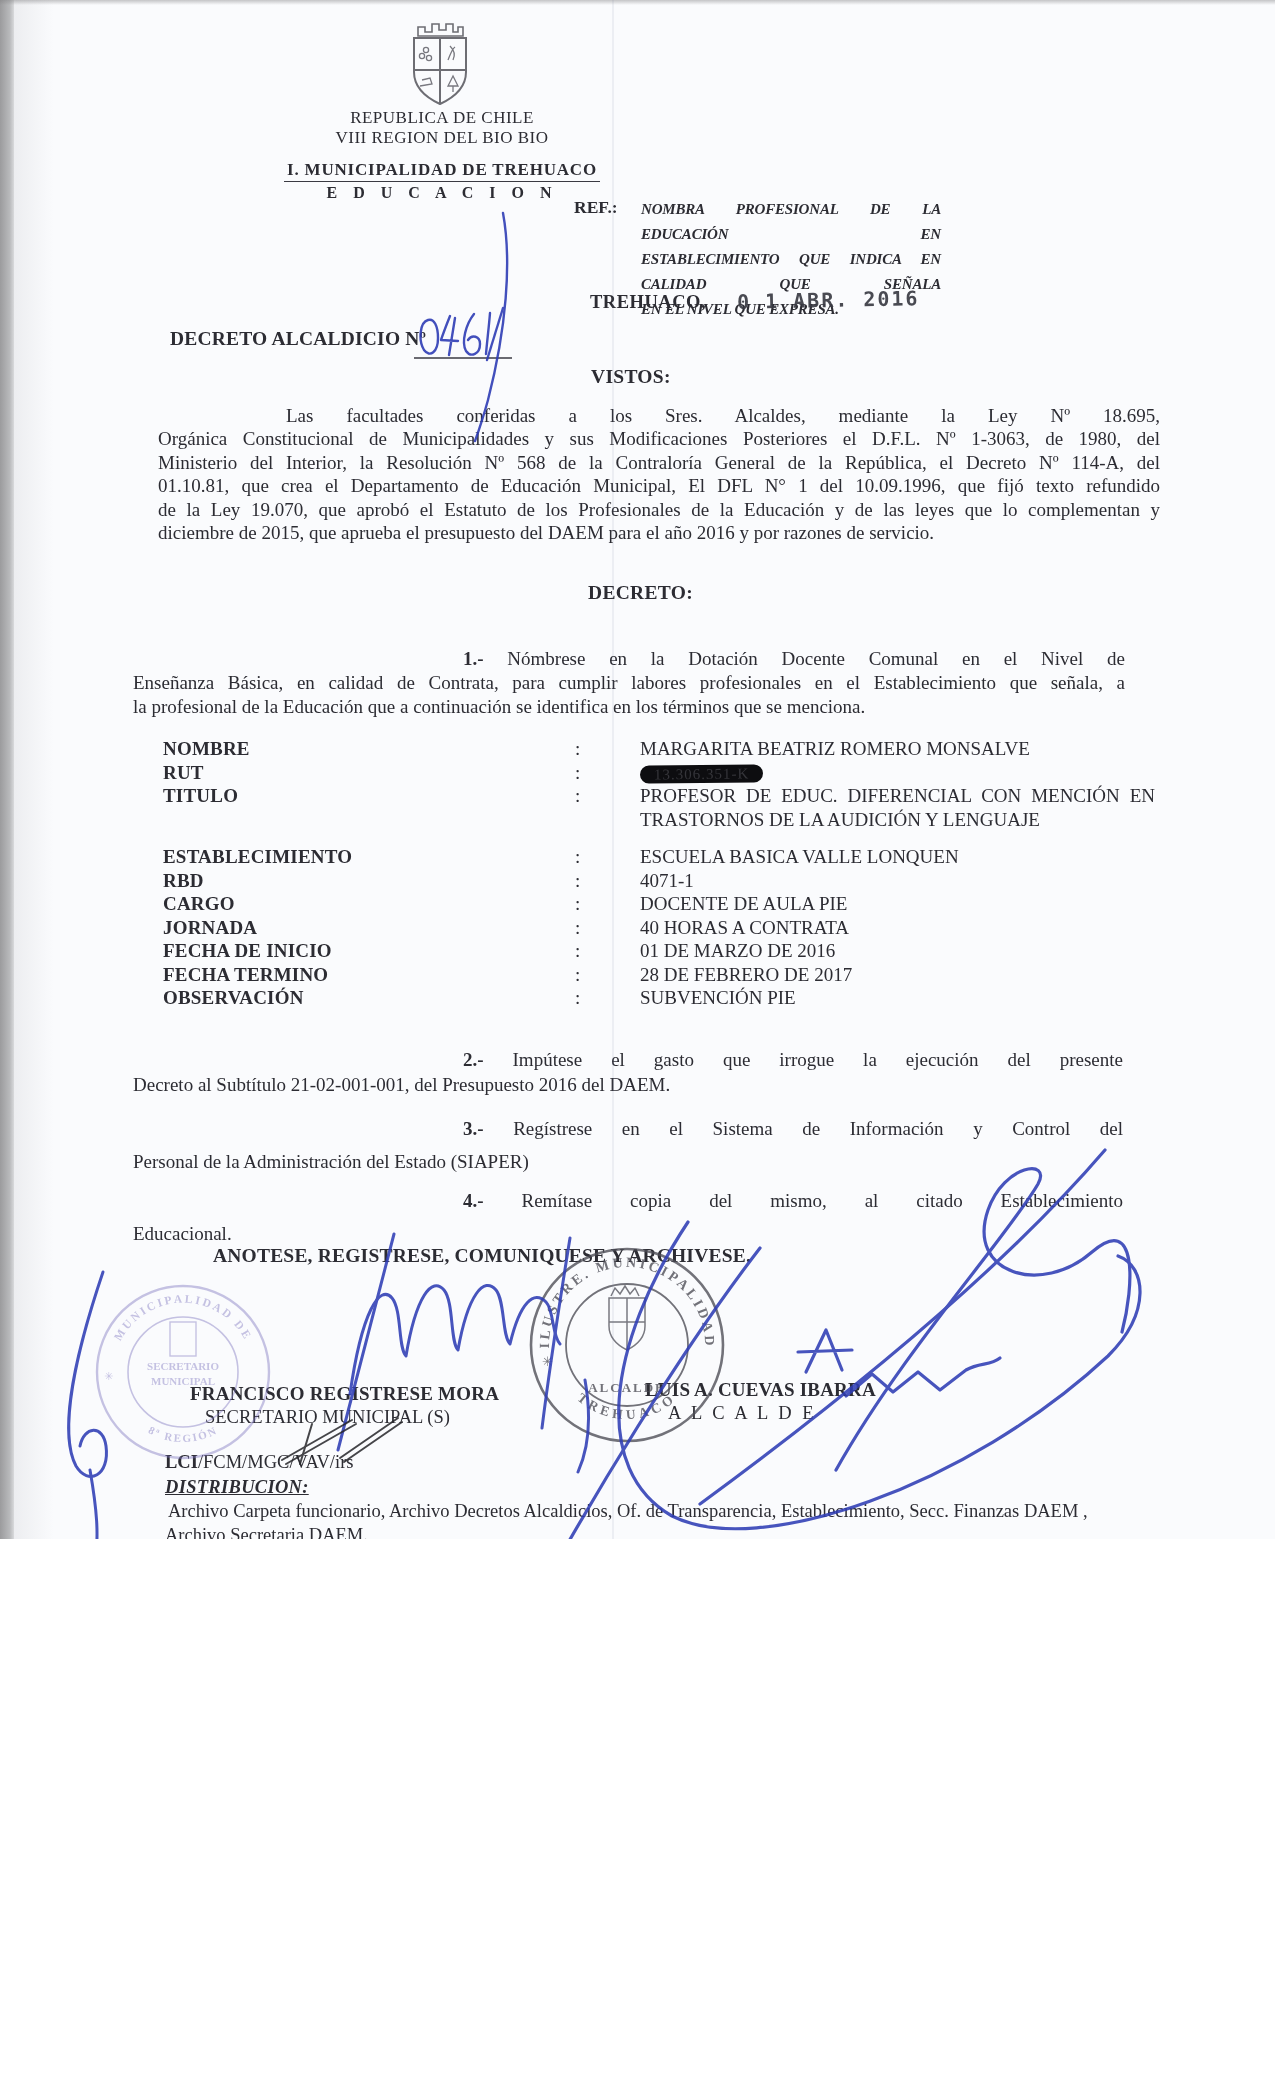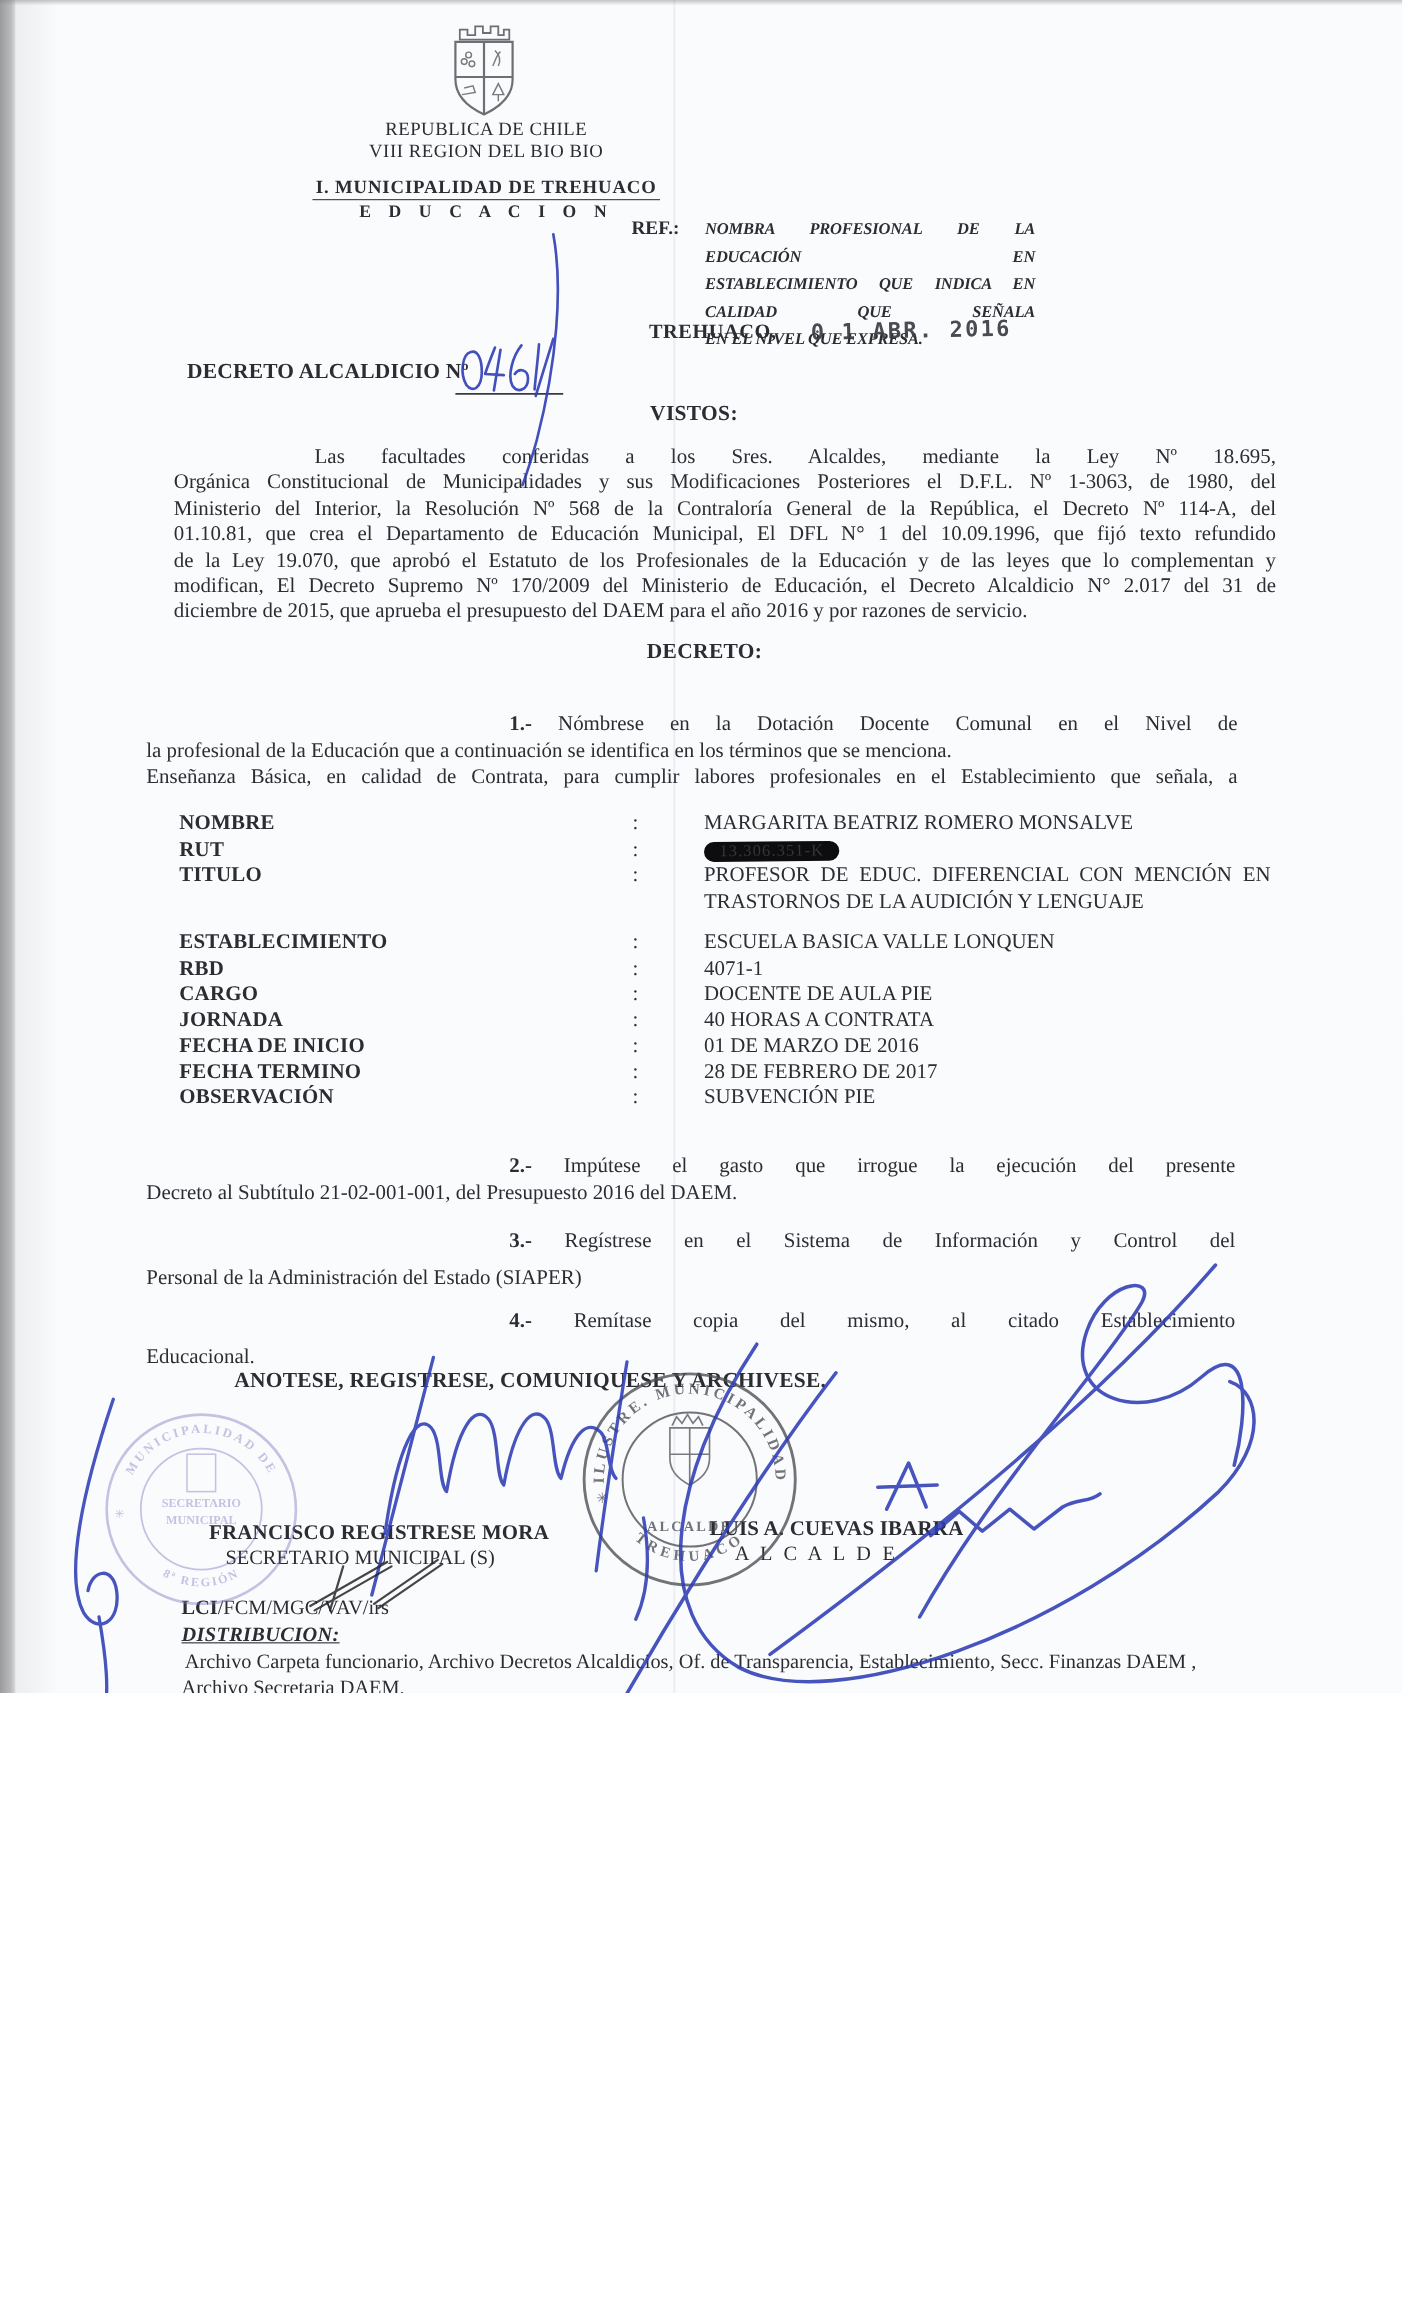--- a/index.html
+++ b/index.html
@@ -96,30 +96,29 @@
 
   <div class="abs decreeno">DECRETO ALCALDICIO Nº</div>
 
   <div class="abs sect-head" style="left:591px;top:366px;">VISTOS:</div>
   <div class="abs jblock" style="left:158px;top:404px;width:1002px;">
     <div class="jline" style="padding-left:128px;">Las facultades conferidas a los Sres. Alcaldes, mediante la Ley Nº 18.695,</div>
     <div class="jline">Orgánica Constitucional de Municipalidades y sus Modificaciones Posteriores el D.F.L. Nº 1-3063, de 1980, del</div>
     <div class="jline">Ministerio del Interior, la Resolución Nº 568 de la Contraloría General de la República, el Decreto Nº 114-A, del</div>
     <div class="jline">01.10.81, que crea el Departamento de Educación Municipal, El DFL N° 1 del 10.09.1996, que fijó texto refundido</div>
     <div class="jline">de la Ley 19.070, que aprobó el Estatuto de los Profesionales de la Educación y de las leyes que lo complementan y</div>
-    <div class="jline">modifican, El Decreto Supremo Nº 170/2009 del Ministerio de Educación, el Decreto Alcaldicio N° 2.017 del 31 de</div>
     <div class="jline last">diciembre de 2015, que aprueba el presupuesto del DAEM para el año 2016 y por razones de servicio.</div>
   </div>
 
   <div class="abs sect-head" style="left:588px;top:582px;">DECRETO:</div>
 
   <div class="abs jblock" style="left:133px;top:647px;width:992px;line-height:23.8px;">
     <div class="jline" style="padding-left:330px;"><span class="b">1.-</span> <span>Nómbrese en la Dotación Docente Comunal en el Nivel de</span></div>
+    <div class="jline">Enseñanza Básica, en calidad de Contrata, para cumplir labores profesionales en el Establecimiento que señala, a</div>
     <div class="jline last">la profesional de la Educación que a continuación se identifica en los términos que se menciona.</div>
-    <div class="jline">Enseñanza Básica, en calidad de Contrata, para cumplir labores profesionales en el Establecimiento que señala, a</div>
   </div>
 
   <div class="abs fields">
     <div class="frow">
       <span class="flabel">NOMBRE</span>
       <span class="fsep">:</span>
       <span class="fval">MARGARITA BEATRIZ ROMERO MONSALVE</span>
     </div>
     <div class="frow">
       <span class="flabel">RUT</span>

